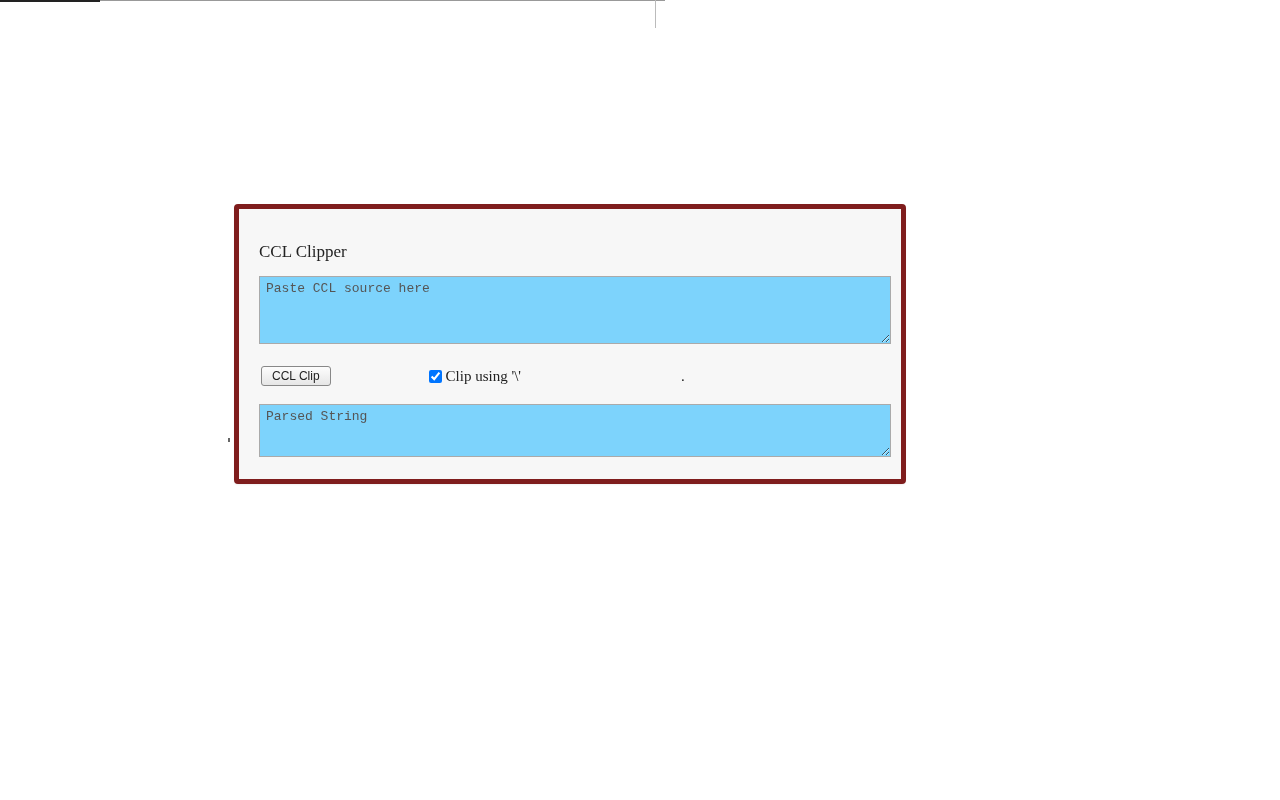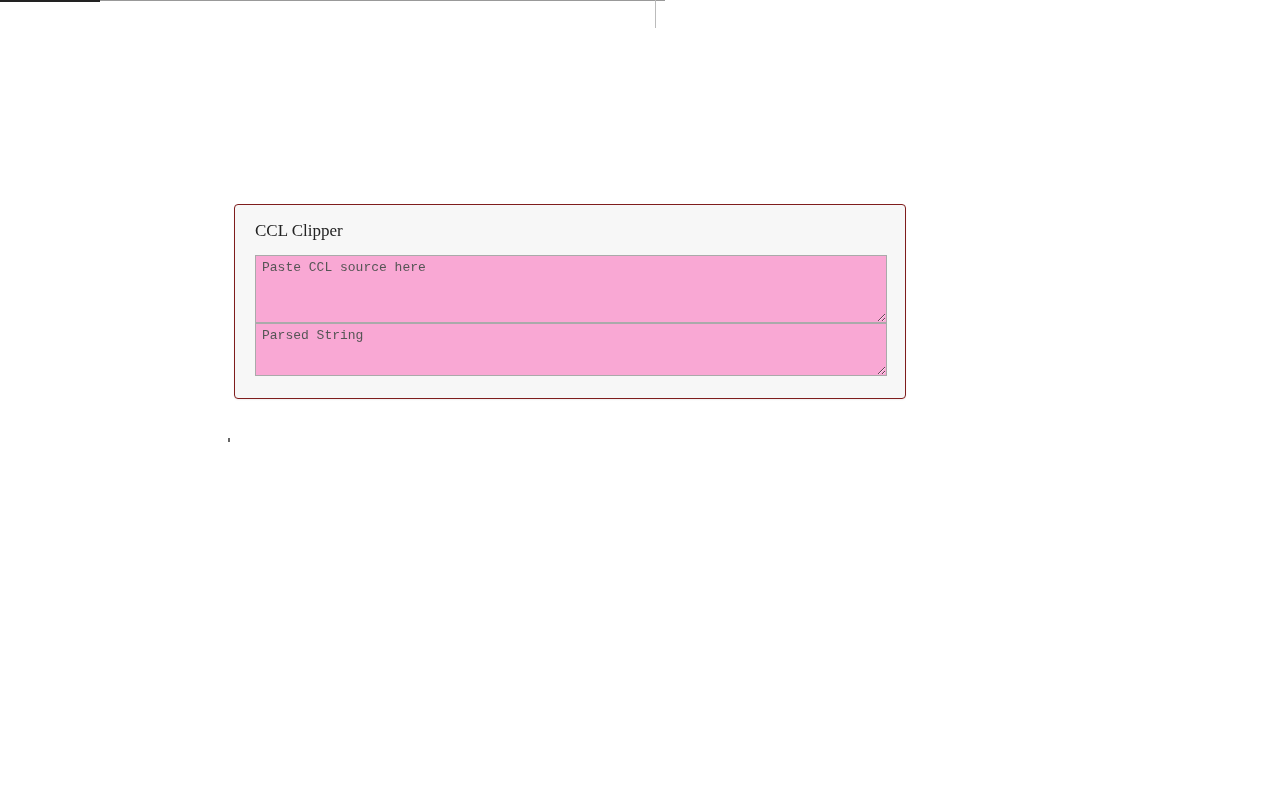--- a/index.html
+++ b/index.html
@@ -39,35 +39,35 @@
       width: 1px;
       height: 28px;
       background: #bbb;
     }
     .panel {
       position: absolute;
       left: 234px;
       top: 204px;
       width: 672px;
       background: #f7f7f7;
-      border: 1px solid #7f1d1d;
+      border: 5px solid #7f1d1d;
       border-radius: 4px;
       box-shadow: 0 1px 2px rgba(0,0,0,0.06);
-      padding: 16px 16px 22px 20px;
+      padding: 33px 16px 22px 20px;
     }
     .panel-title {
       font-size: 17px;
       color: #222;
       margin-bottom: 14px;
       font-weight: normal;
     }
     textarea {
       width: 632px;
       display: block;
-      background: #f9a8d4;
+      background: #7dd3fc;
       border: 1px solid #aaa;
       font-family: "Courier New", Courier, monospace;
       font-size: 13px;
       padding: 4px 6px;
       resize: both;
       color: #333;
     }
     .source-area {
       height: 68px;
     }
@@ -128,17 +128,27 @@
 
 <div class="top-line"></div>
 <div class="top-line2"></div>
 <div class="top-tick"></div>
 
 <div class="panel">
   <div class="panel-title">CCL Clipper</div>
 
   <textarea class="source-area" placeholder="Paste CCL source here" style=""></textarea>
 
+  <div class="controls-row">
+    <button class="clip-btn">CCL Clip</button>
+
+    <label class="checkbox-wrap">
+      <input type="checkbox" checked="" style="">
+      <span class="checkbox-label">Clip using '\'</span>
+    </label>
+
+    <span class="dot">.</span>
+  </div>
 
   <textarea class="output-area" placeholder="Parsed String" style=""></textarea>
 </div>
 
 <div class="artifact-dot"></div>
 
 </body></html>

